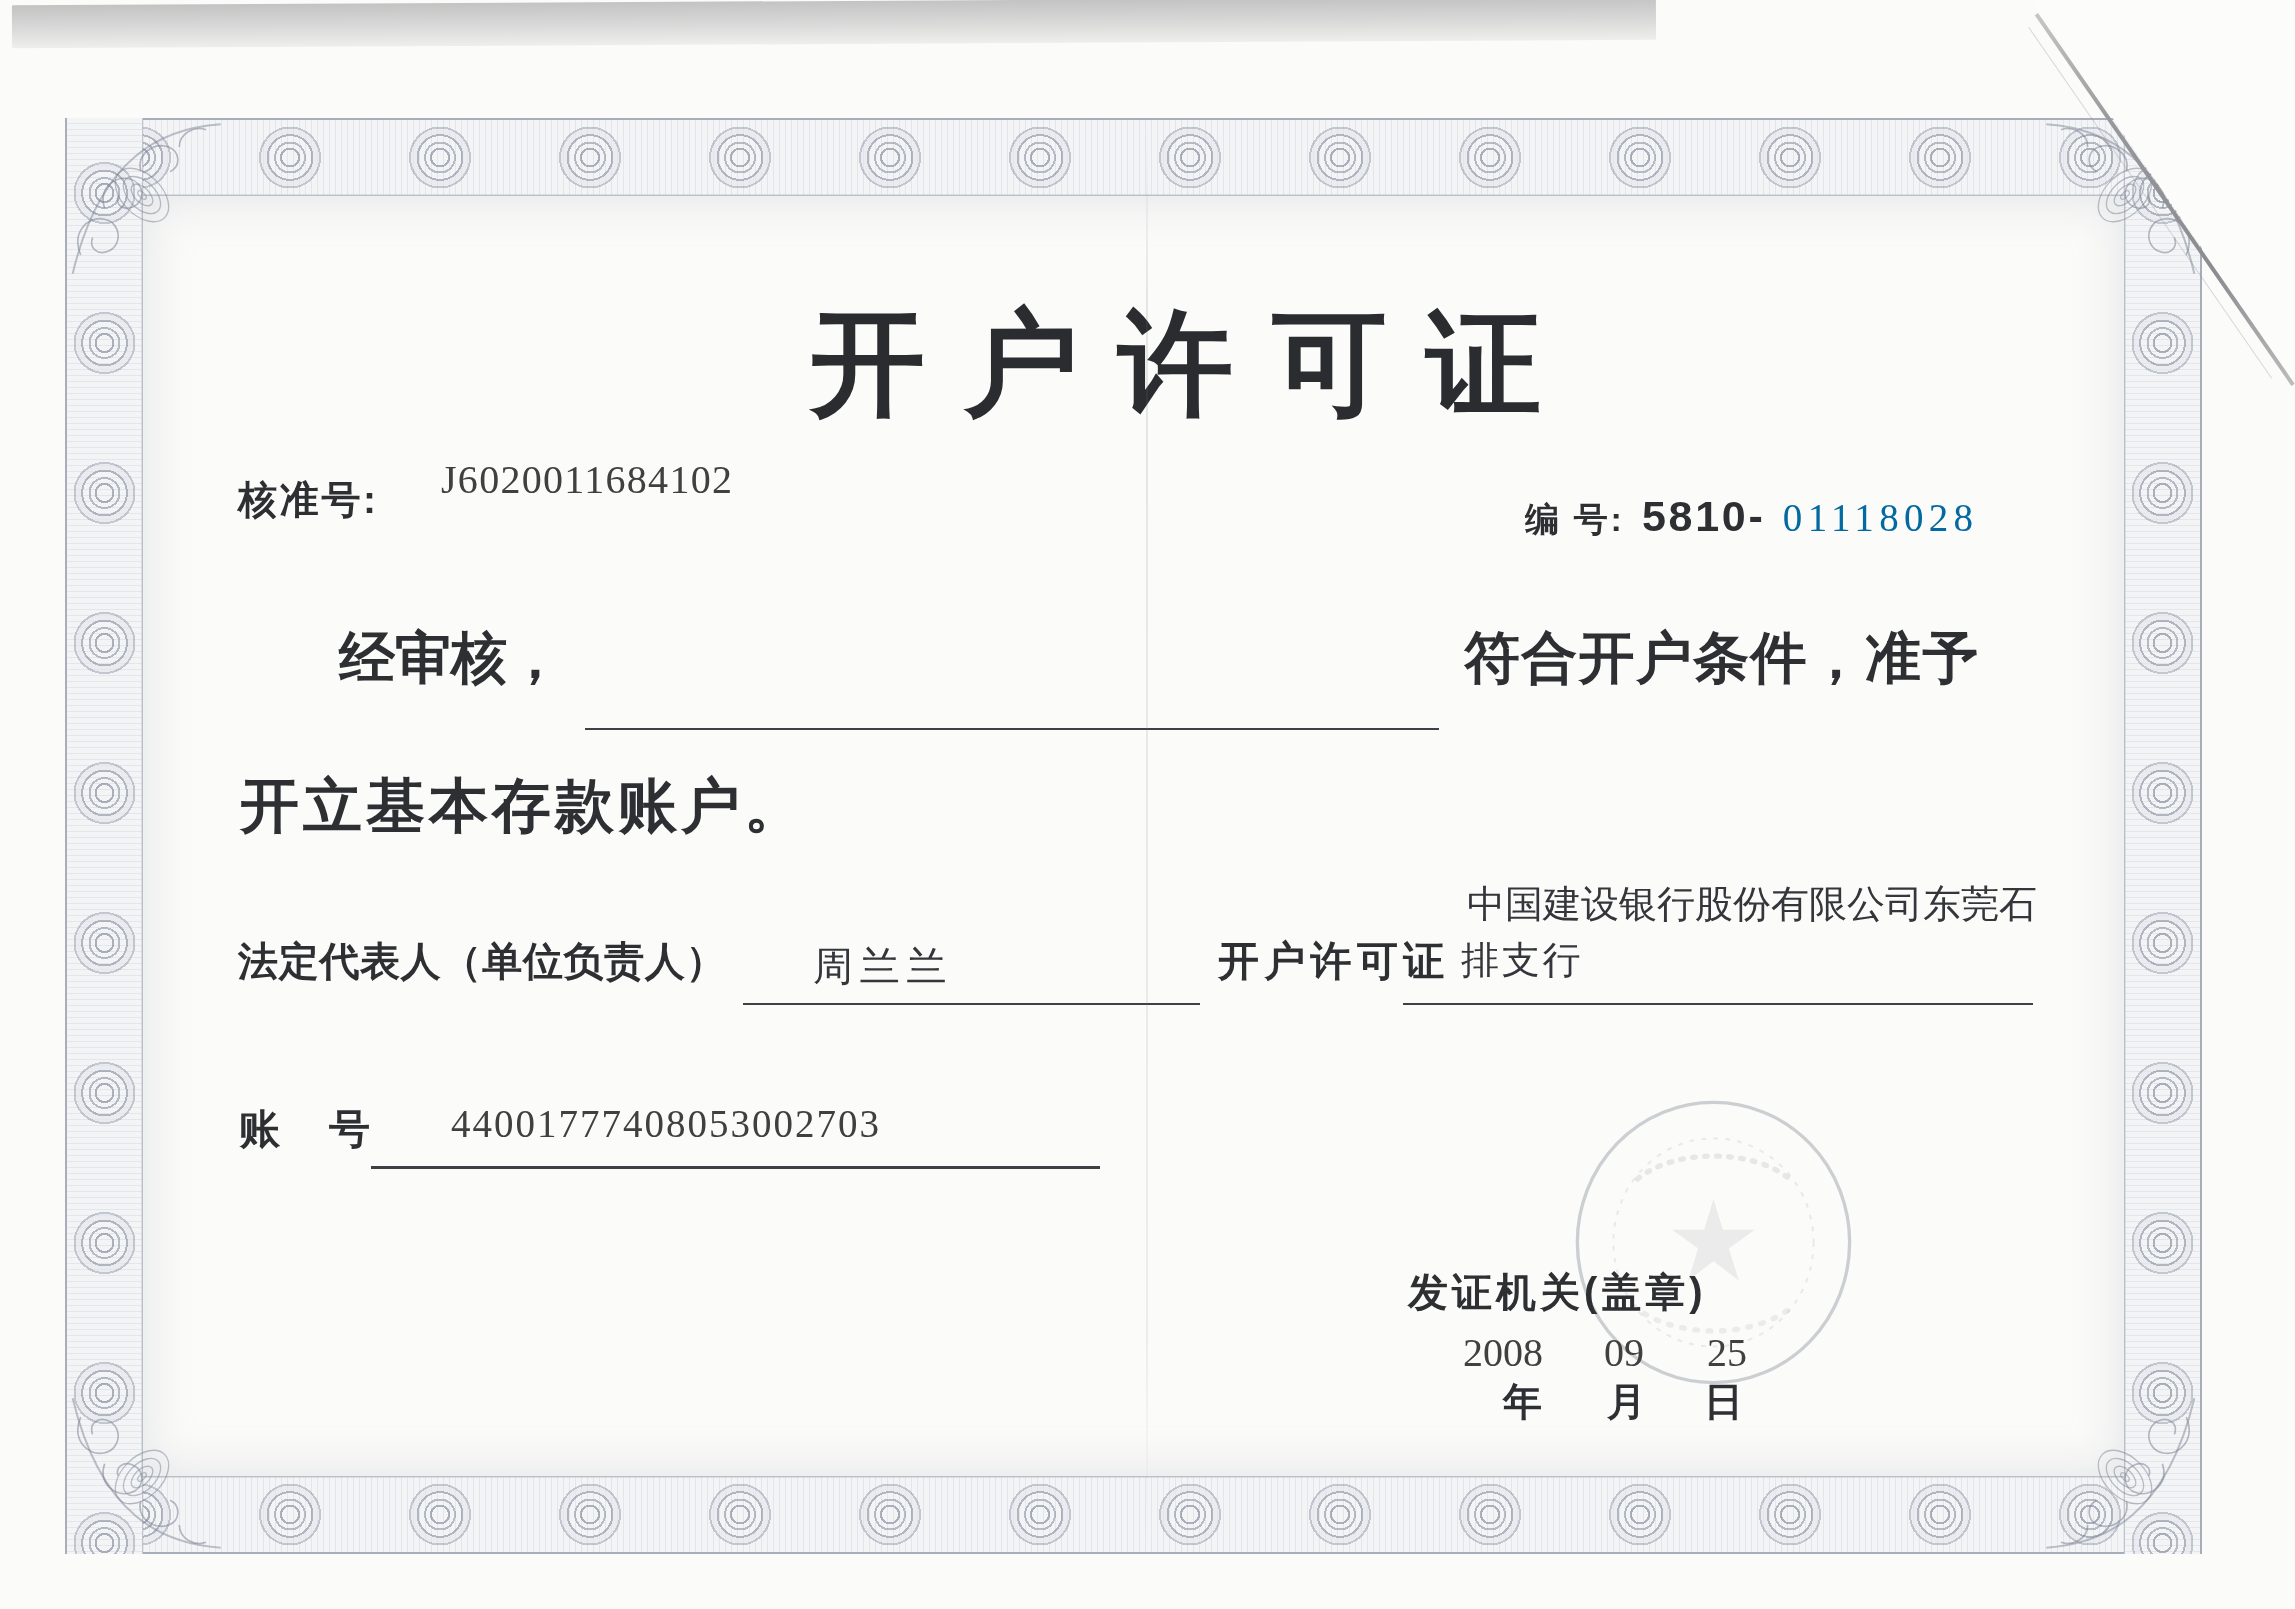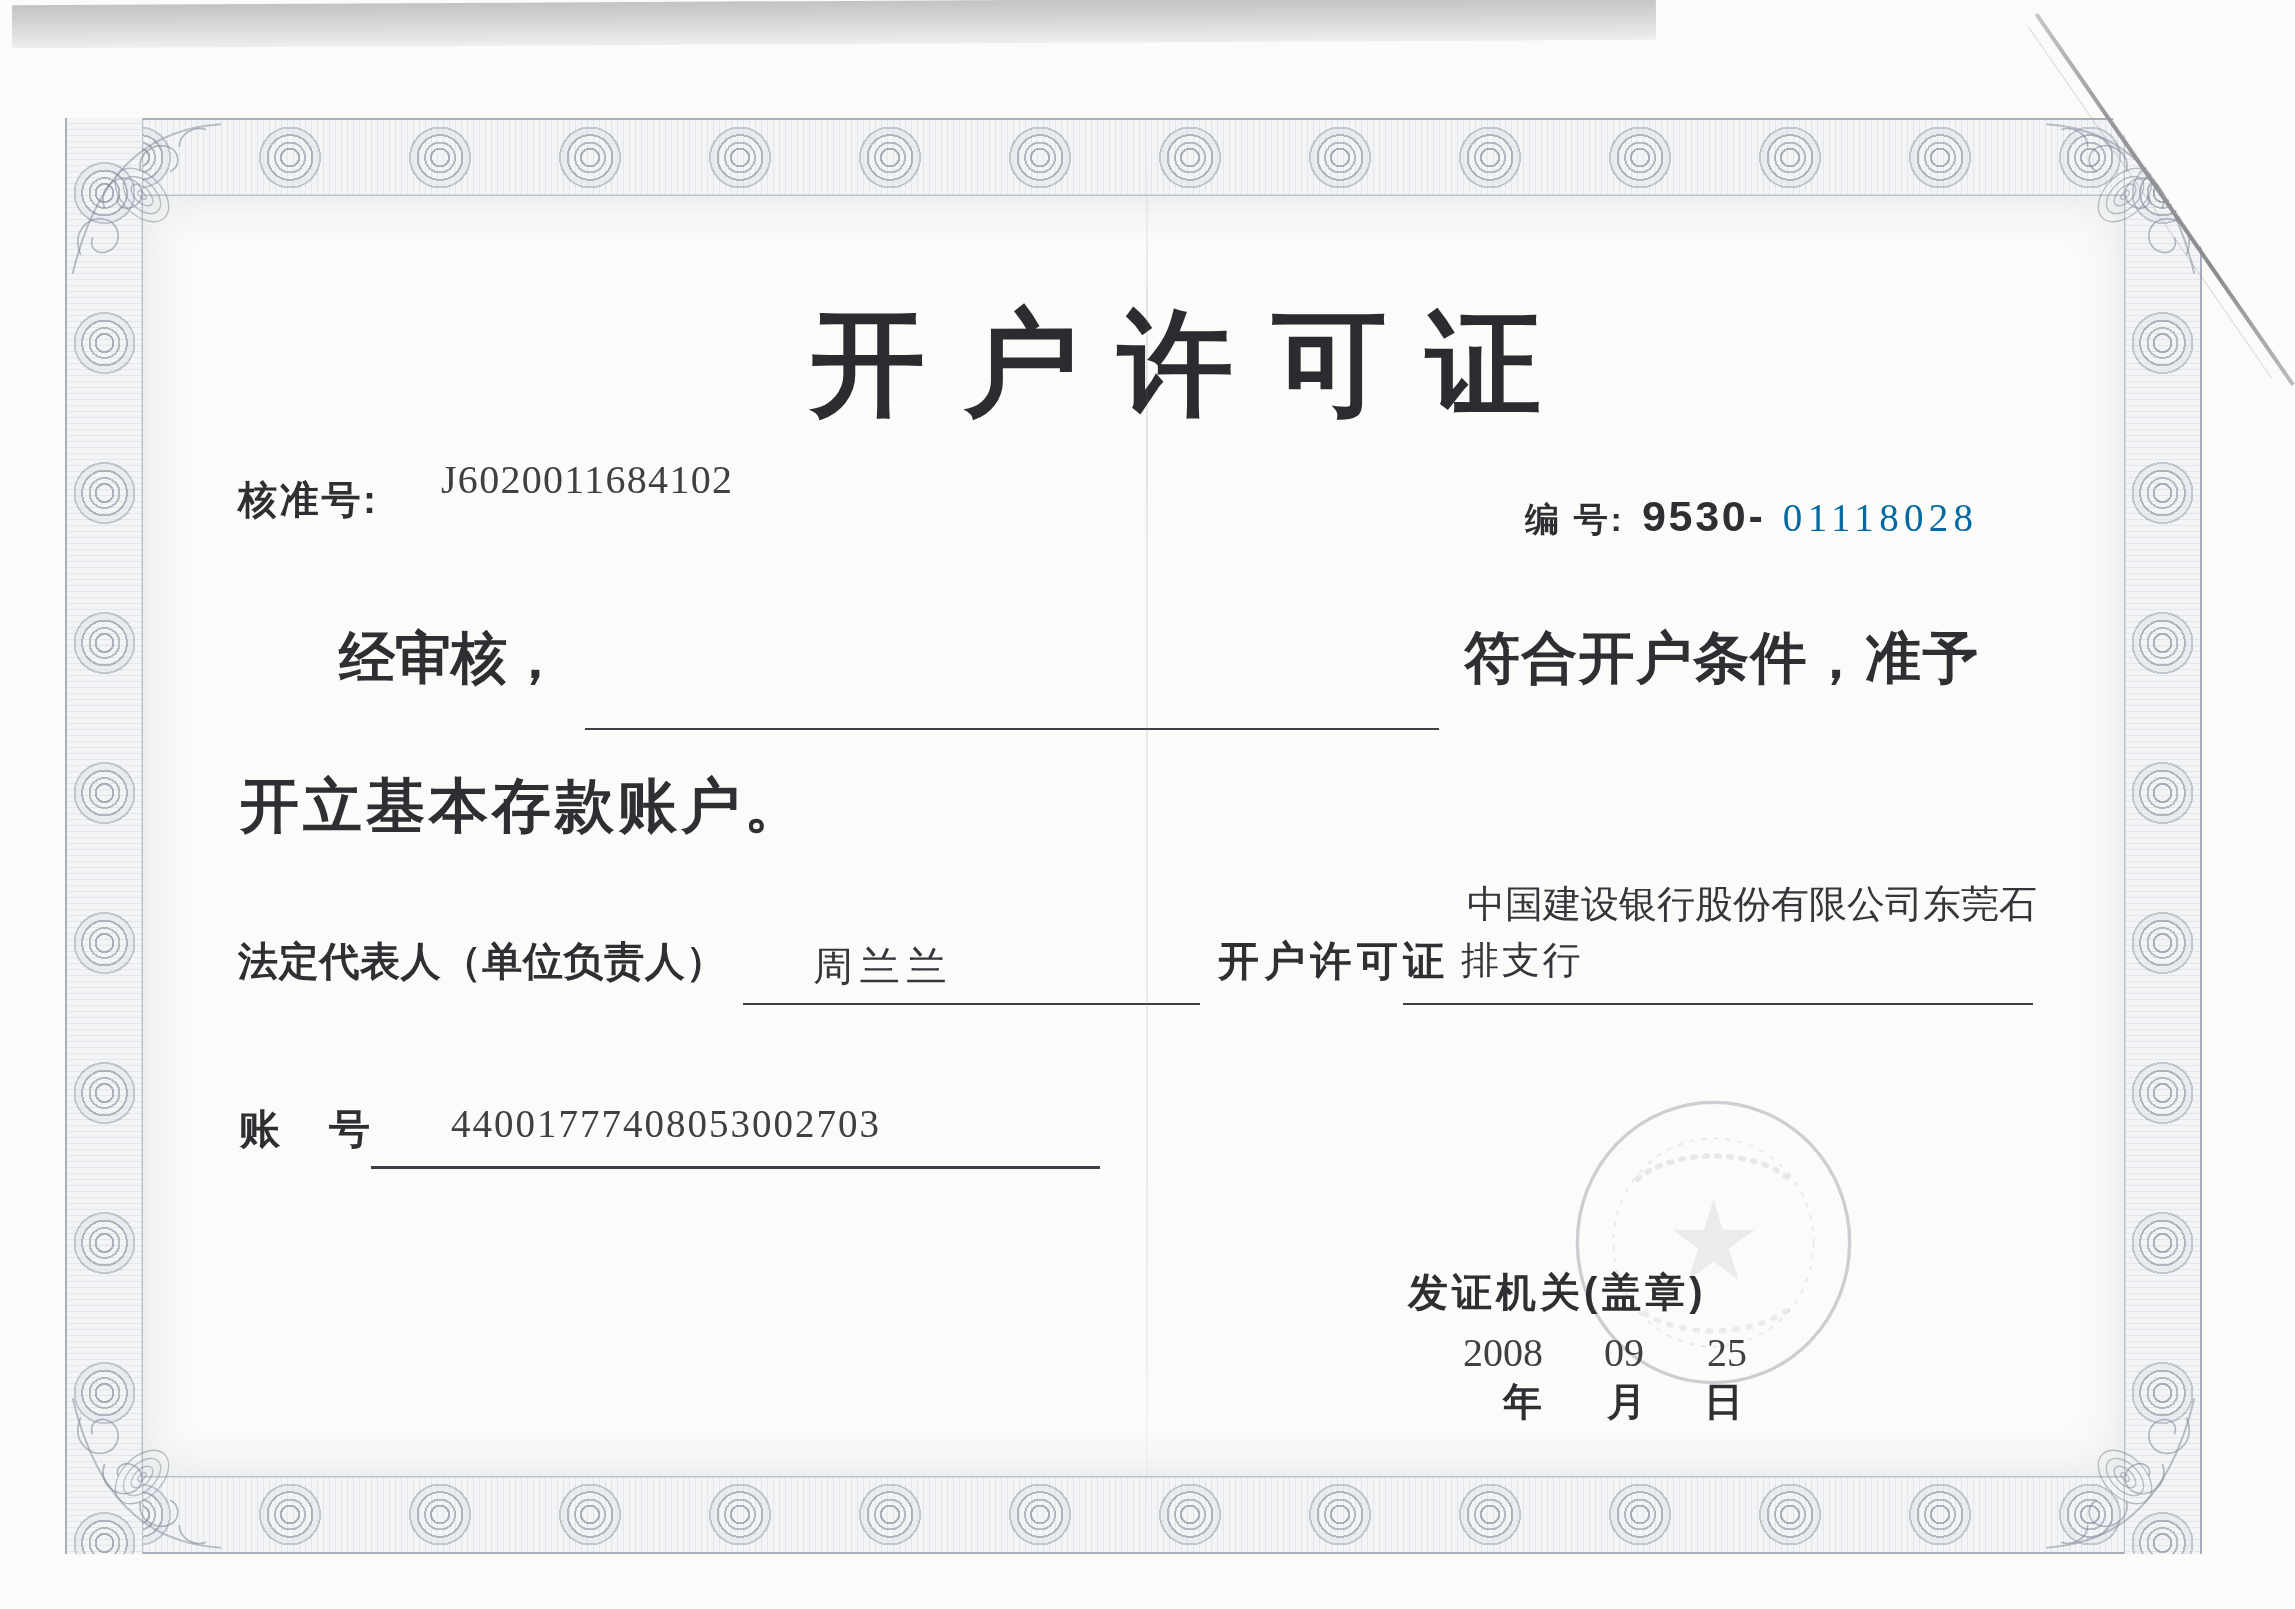--- a/index.html
+++ b/index.html
@@ -164,21 +164,21 @@
   <div class="fold-line"></div>
   <div class="fold-line2"></div>
 
   <div class="t title" style="left:718px;top:297px;width:862px;text-align:right;">开户许可证</div>
 
   <span class="t hei" style="left:238px;top:478px;font-size:39px;letter-spacing:2.7px;">核准号:</span>
   <span class="t num" style="left:441px;top:457px;font-size:40px;letter-spacing:1.3px;">J6020011684102</span>
 
   <div class="t serial-row" style="left:1525px;top:468px;">
     <span class="hei lbl">编 号:</span>
-    <span class="hei pre">9530-</span>
+    <span class="hei pre">5810-</span>
     <span class="num ser">01118028</span>
   </div>
 
   <span class="t hei" style="left:339px;top:626px;font-size:56px;">经审核，</span>
   <div class="rule" style="left:585px;top:728px;width:854px;"></div>
   <span class="t hei" style="left:1464px;top:626px;font-size:56px;letter-spacing:1.3px;">符合开户条件，准予</span>
   <span class="t hei" style="left:240px;top:773px;font-size:59px;letter-spacing:4px;">开立基本存款账户。</span>
 
   <span class="t hei" style="left:238px;top:938px;font-size:40px;letter-spacing:0.7px;">法定代表人（单位负责人）</span>
   <span class="t song" style="left:813px;top:944px;font-size:40px;letter-spacing:6.7px;">周兰兰</span>

